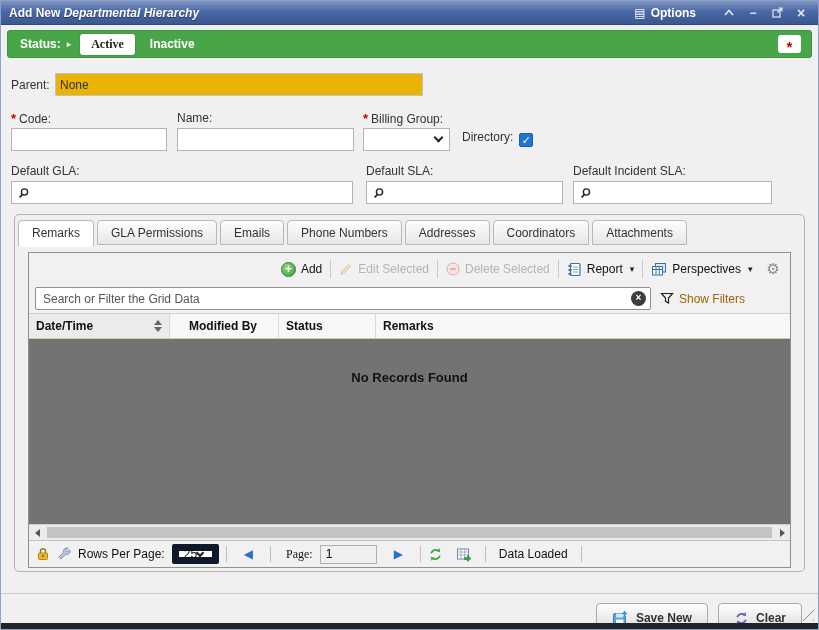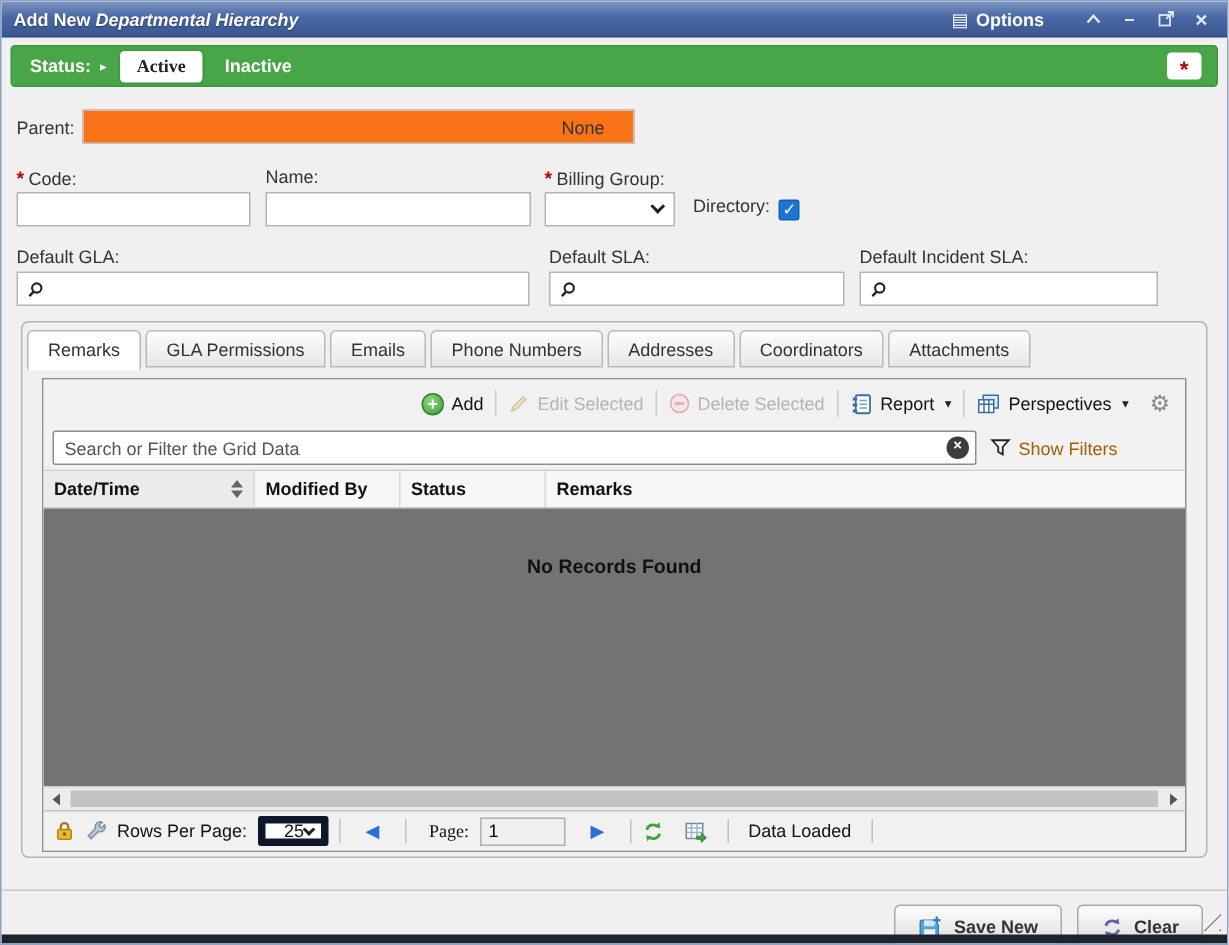--- a/index.html
+++ b/index.html
@@ -35,21 +35,21 @@
   .status-opt-inactive { color:#fff; font-weight:bold; margin-left:15px; cursor:pointer; }
   .status-spacer { flex:1; }
   .asterisk-btn {
     background:#fff; border-radius:3px; width:23px; height:18px; margin-right:4px;
     display:flex; align-items:center; justify-content:center; cursor:pointer;
     color:#c00000; font-weight:bold; font-size:15px; line-height:10px; padding-top:5px;
   }
   label, .lbl { color:#333; }
   .parent-row { margin:15px 0 0 10px; display:flex; align-items:center; }
   .parent-row .lbl { width:44px; }
-  .parent-input { width:368px; height:23px; background:#f97316; border:1px solid #c3c3c3; padding:0 19px; font-size:12px; color:#333; font-family:inherit;text-align:right; }
+  .parent-input { width:368px; height:23px; background:#eab308; border:1px solid #c3c3c3; padding:0 4px; font-size:12px; color:#333; font-family:inherit; }
 
   .row { display:flex; padding:0 10px; }
   .fields-row { margin-top:15px; }
   .defaults-row { margin-top:13px; }
   .fgroup { display:flex; flex-direction:column; }
   .fgroup .lbl { margin-bottom:3px; height:14px; white-space:nowrap; }
   .req { color:#c00000; font-weight:bold; margin-right:3px; font-size:13px; }
   .txt { height:23px; border:1px solid #b3b3b3; background:#fff; padding:0 6px; font-size:12px; font-family:inherit; width:100%; }
   .fg-code { width:156px; margin-right:10px; }
   .fg-name { width:177px; margin-right:9px; }
@@ -97,38 +97,38 @@
   .search-row { display:flex; align-items:center; background:#f1f1f1; padding:2px 6px 3px; flex-shrink:0; }
   .search-wrap { position:relative; flex:1; margin-right:9px; }
   .search-input { width:100%; height:23px; border:1px solid #8f8f8f; border-radius:2px; padding:0 26px 0 7px; font-size:12px; font-family:inherit; background:#fff; }
   .search-input::placeholder { color:#555; opacity:1; }
   .clear-circle { position:absolute; right:5px; top:4px; width:15px; height:15px; border-radius:50%; background:#3d3d3d; color:#fff; font-size:10px; line-height:14px; text-align:center; font-weight:bold; cursor:pointer; }
   .filters { display:flex; align-items:center; gap:5px; width:124px; cursor:pointer; color:#a16207; }
 
   .grid-header { display:flex; height:26px; background:#f7f7f7; border-top:1px solid #cfcfcf; border-bottom:1px solid #dcc3a4; flex-shrink:0; font-weight:bold; color:#111; }
   .gcol { display:flex; align-items:center; padding:0 7px; border-right:1px solid #d8d8d8; }
   .gcol-date { width:141px; background:#ebebeb; justify-content:space-between; cursor:pointer; }
-  .gcol-mod { width:97px; }
+  .gcol-mod { width:97px;margin-left:12px; }
   .gcol-auth { width:97px; }
   .gcol-rem { flex:1; border-right:none; }
   .sort-stack { display:flex; flex-direction:column; gap:2px; }
   .sort-up { width:0; height:0; border-left:4px solid transparent; border-right:4px solid transparent; border-bottom:5px solid #666; }
   .sort-down { width:0; height:0; border-left:4px solid transparent; border-right:4px solid transparent; border-top:5px solid #666; }
 
   .grid-body { flex:1; background:#737373; text-align:center; padding-top:31px; font-weight:bold; font-size:13px; color:#111; }
 
   .hscroll { height:16px; background:#ececec; border-top:1px solid #d0d0d0; display:flex; align-items:center; flex-shrink:0; }
   .hs-btn { width:16px; height:15px; display:flex; align-items:center; justify-content:center; cursor:pointer; }
   .tri-l { width:0; height:0; border-top:4px solid transparent; border-bottom:4px solid transparent; border-right:5px solid #555; }
   .tri-r { width:0; height:0; border-top:4px solid transparent; border-bottom:4px solid transparent; border-left:5px solid #555; }
   .hs-thumb { flex:1; height:11px; background:#c3c3c3; margin:0 2px; cursor:grab; }
 
   .grid-footer { height:27px; border-top:1px solid #c4c4c4; background:#f1f1f1; display:flex; align-items:center; padding:0 7px; gap:7px; flex-shrink:0; color:#111; }
   .fsep { width:1px; height:16px; background:#c0c0c0; }
-  .rpp-select { width:47px; height:20px; background:#fff; border:5px solid #0f172a; border-radius:2px; display:flex; align-items:center; justify-content:flex-end; padding:0 5px; cursor:pointer; }
+  .rpp-select { width:47px; height:20px; background:#fff; border:7px solid #0f172a; border-radius:2px; display:flex; align-items:center; justify-content:flex-start; padding:0 5px; cursor:pointer; }
   .rpp-select .chev { width:6px; height:6px; margin-top:-3px; }
   .pager-arrow { color:#2a6fd6; font-size:12px; cursor:pointer; padding:0 4px; }
   .pager-arrow.gap { margin:0 6px; }
   .page-input { width:57px; height:19px; background:#efefef; border:1px solid #b0b0b0; padding:0 5px; font-size:12px; font-family:inherit; }
   .icon-btn { display:flex; align-items:center; cursor:pointer; }
 
   
   .footer-divider { border-top:1px solid #c9c9c9; margin-top:21px; }
   .dialog-buttons { display:flex; justify-content:flex-end; gap:10px; padding:9px 16px 0 0; }
   .btn {

